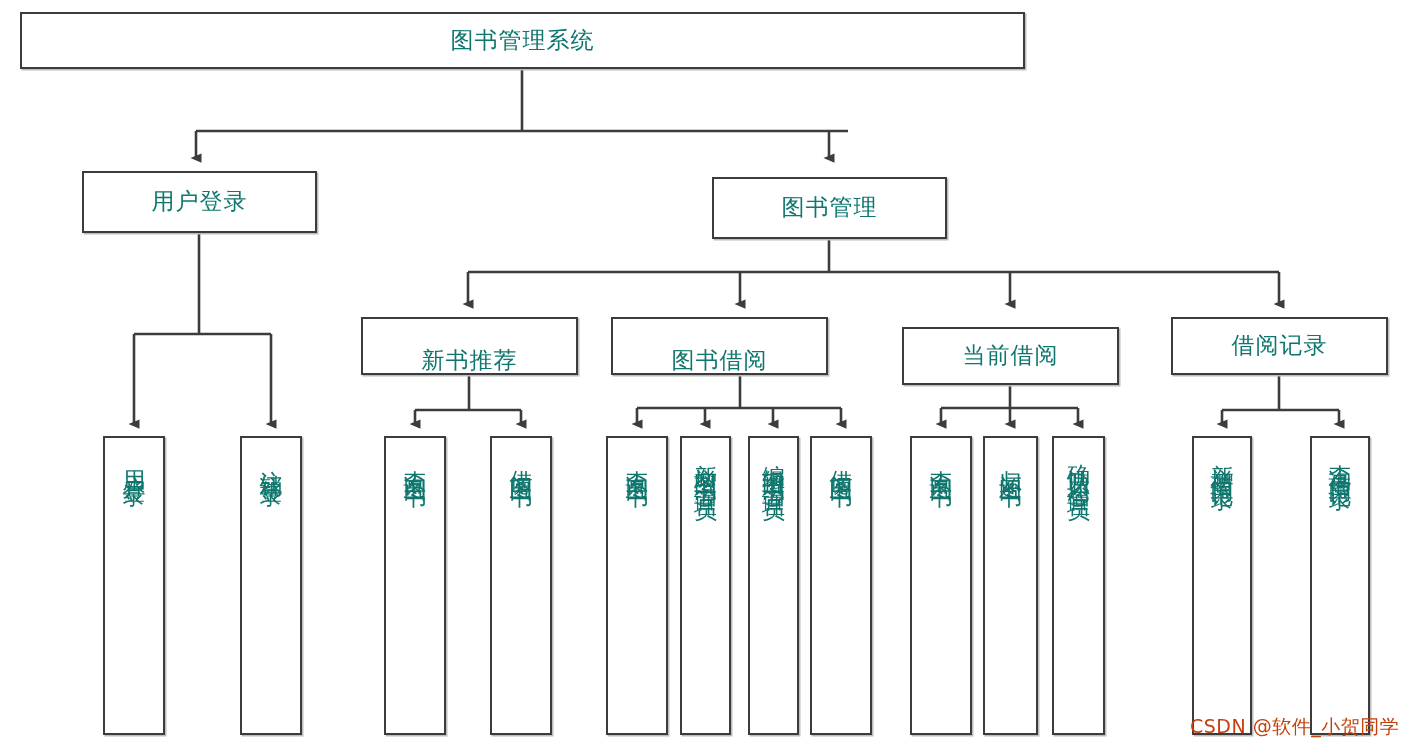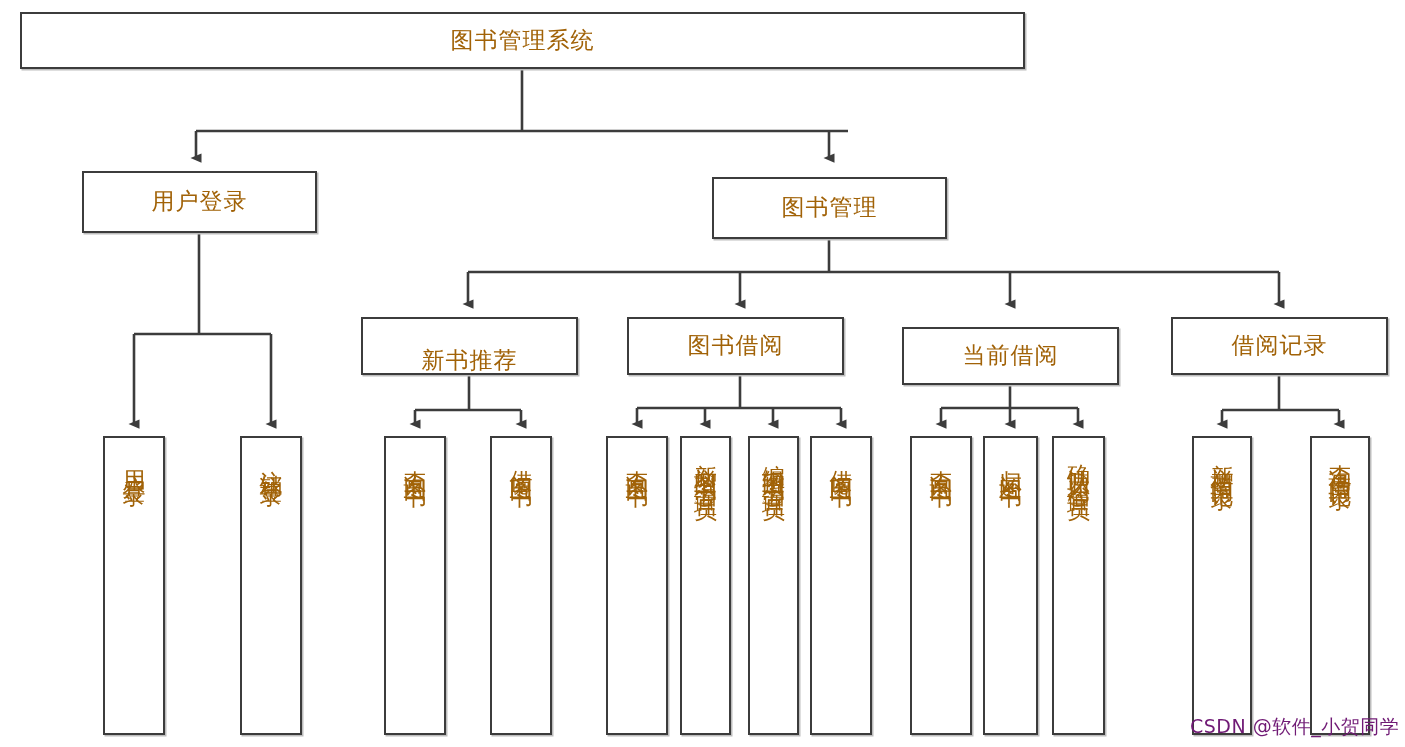--- a/index.html
+++ b/index.html
@@ -26,21 +26,21 @@
   }
   .node {
     position: absolute;
     box-sizing: border-box;
     border: 2px solid #3c3c3c;
     background: #ffffff;
     box-shadow: 1.5px 1.5px 0 0 #bdbdbd;
     display: flex;
     align-items: center;
     justify-content: center;
-    color: #a16207;
+    color: #0f766e;
     z-index: 2;
   }
   .node.horiz {
     font-size: 23px;
     letter-spacing: 1px;
     line-height: 1.1;
   }
   .node.vert {
     align-items: flex-start;
     justify-content: center;
@@ -55,21 +55,21 @@
     white-space: nowrap;
   }
   .node.vert.tall-text {
     padding-top: 8px;
   }
   .watermark {
     position: absolute;
     left: 1190px;
     top: 714px;
     font-size: 19px;
-    color: #701a75;
+    color: #c2410c;
     white-space: nowrap;
     z-index: 3;
     letter-spacing: 0.5px;
   }
 </style>
 </head>
 <body>
 
 <div id="canvas">
 
@@ -130,21 +130,21 @@
   <div class="node horiz" style="left:82px; top:171px; width:235px; height:62px;">
     <span class="lbl">用户登录</span>
   </div>
   <div class="node horiz" style="left:712px; top:177px; width:235px; height:62px;">
     <span class="lbl">图书管理</span>
   </div>
 
   <div class="node horiz" style="left:361px; top:317px; width:217px; height:58px;align-items:flex-end;">
     <span class="lbl">新书推荐</span>
   </div>
-  <div class="node horiz" style="left:627px; top:317px; width:217px; height:58px;">
+  <div class="node horiz" style="left:611px; top:317px; width:217px; height:58px;align-items:flex-end;">
     <span class="lbl">图书借阅</span>
   </div>
   <div class="node horiz" style="left:902px; top:327px; width:217px; height:58px;">
     <span class="lbl">当前借阅</span>
   </div>
   <div class="node horiz" style="left:1171px; top:317px; width:217px; height:58px;justify-content:center;">
     <span class="lbl">借阅记录</span>
   </div>
 
   <div class="node vert" style="left:103px; top:436px; width:62px; height:299px;">

